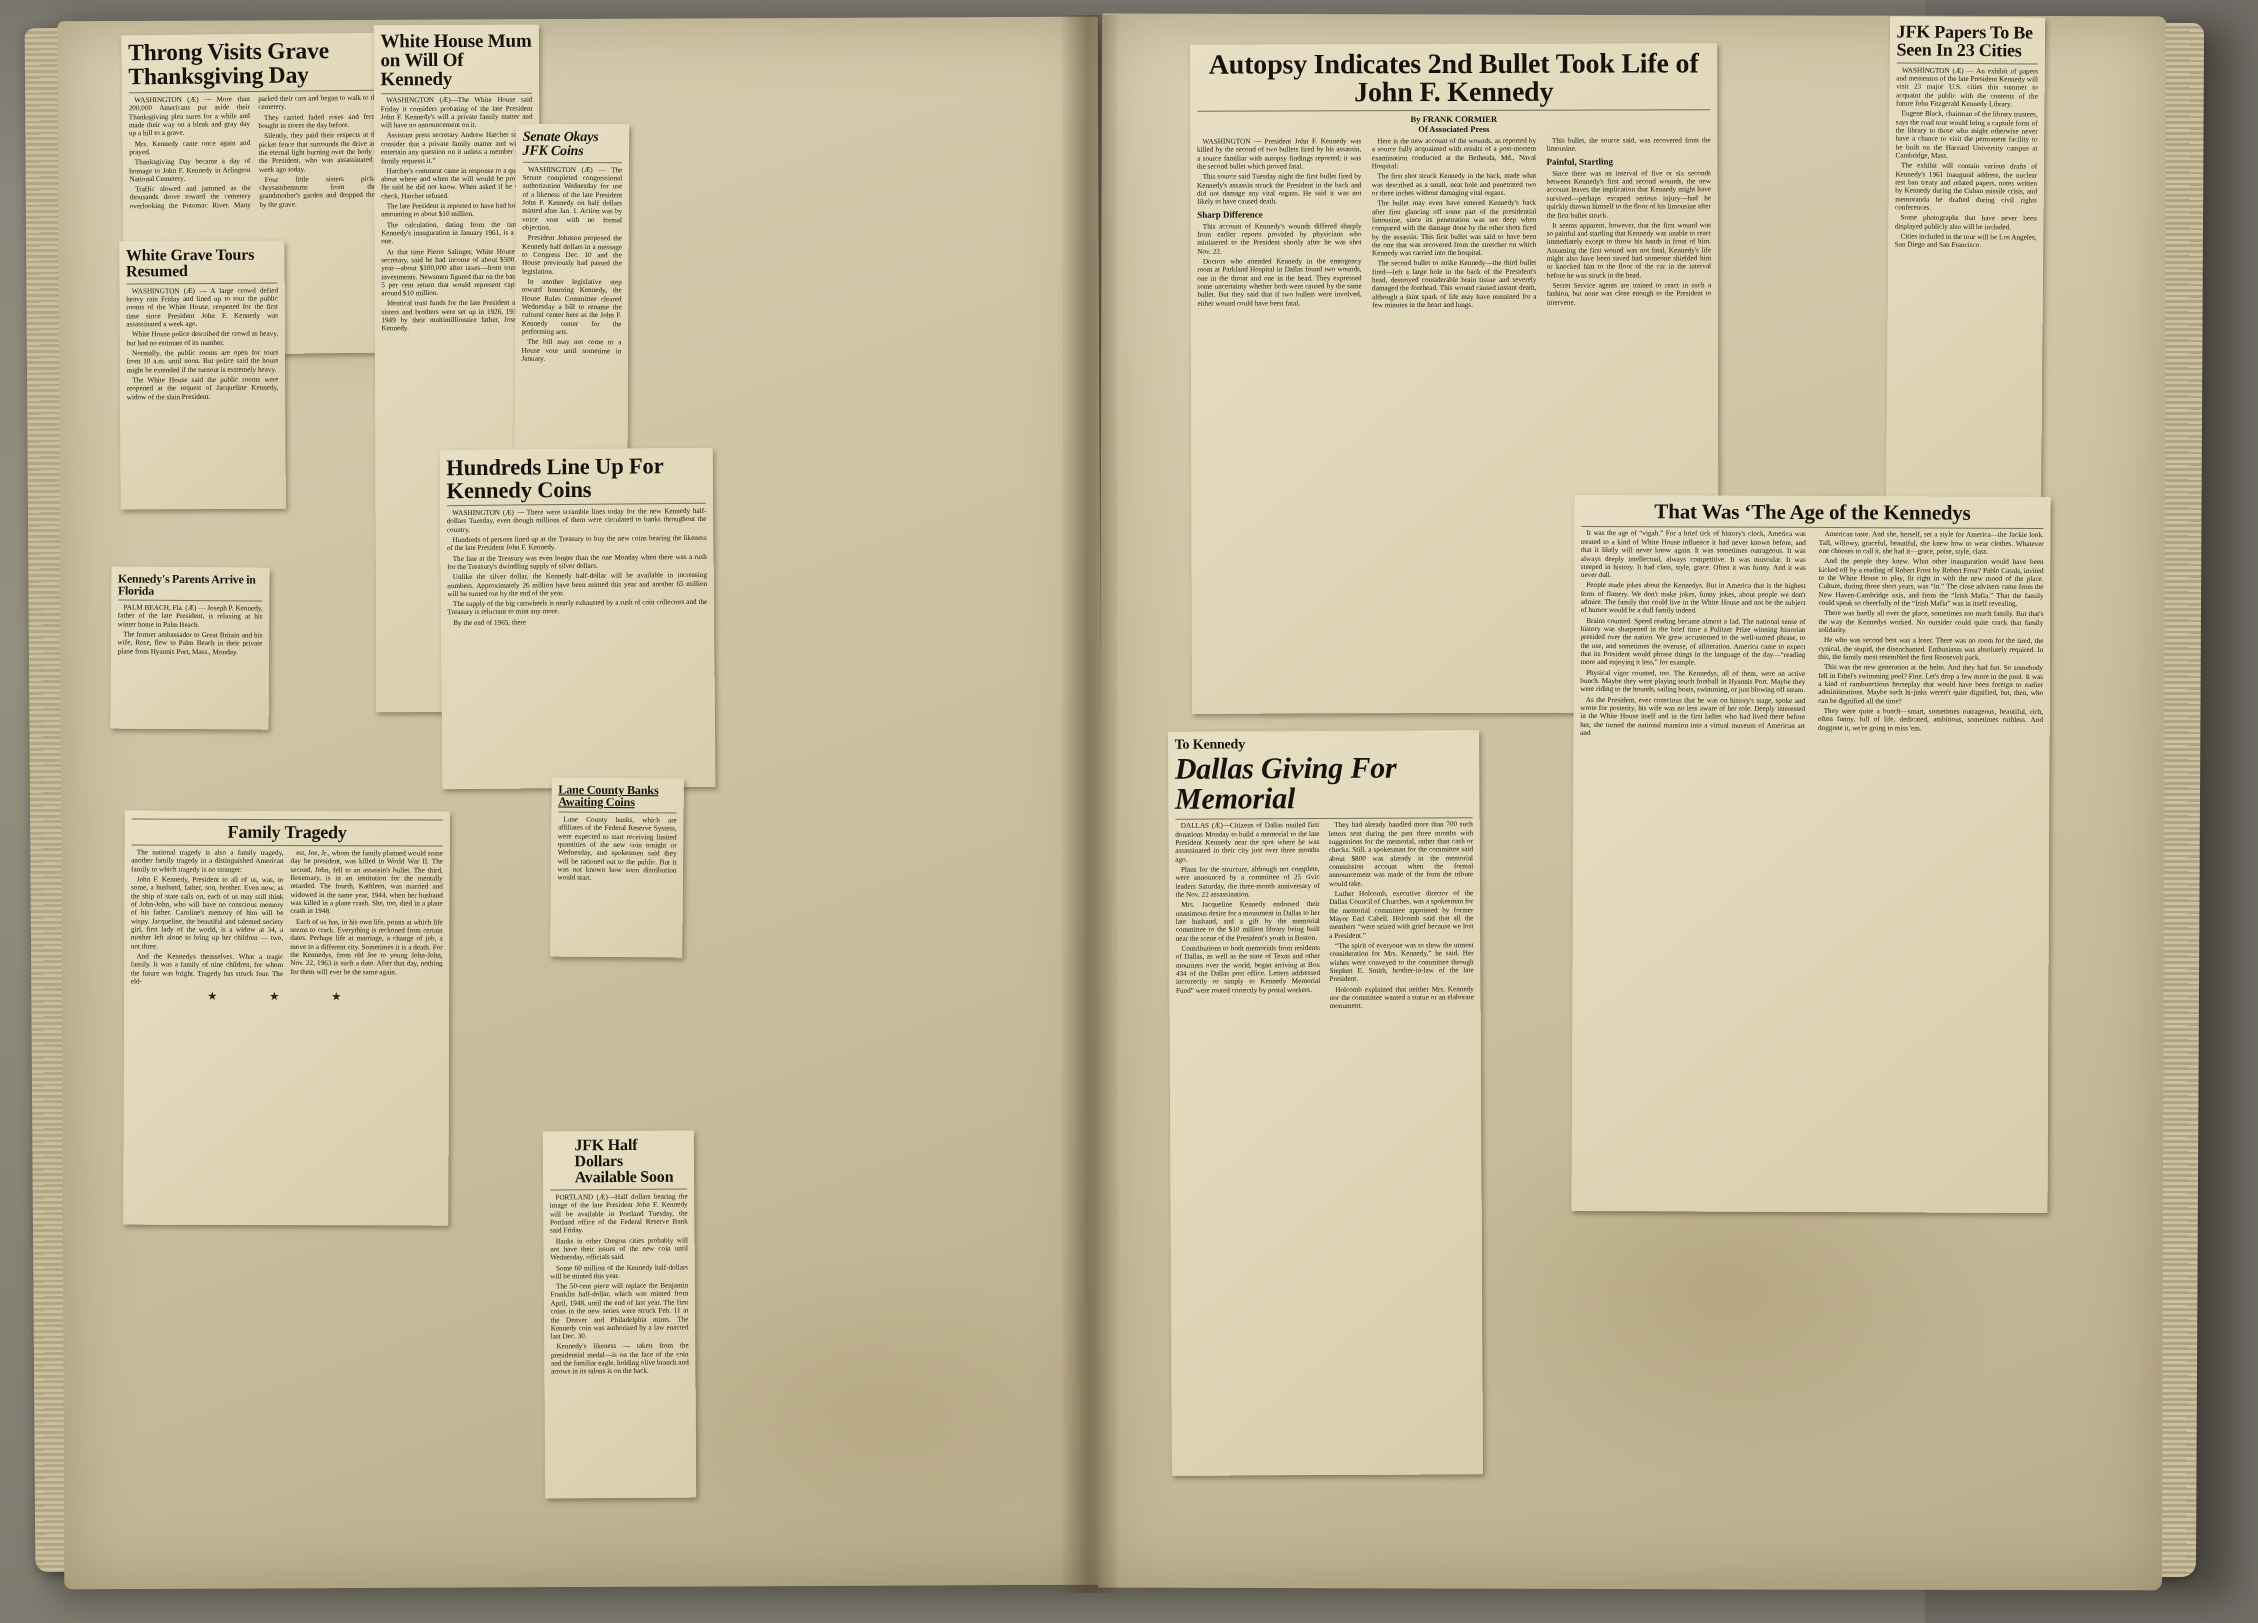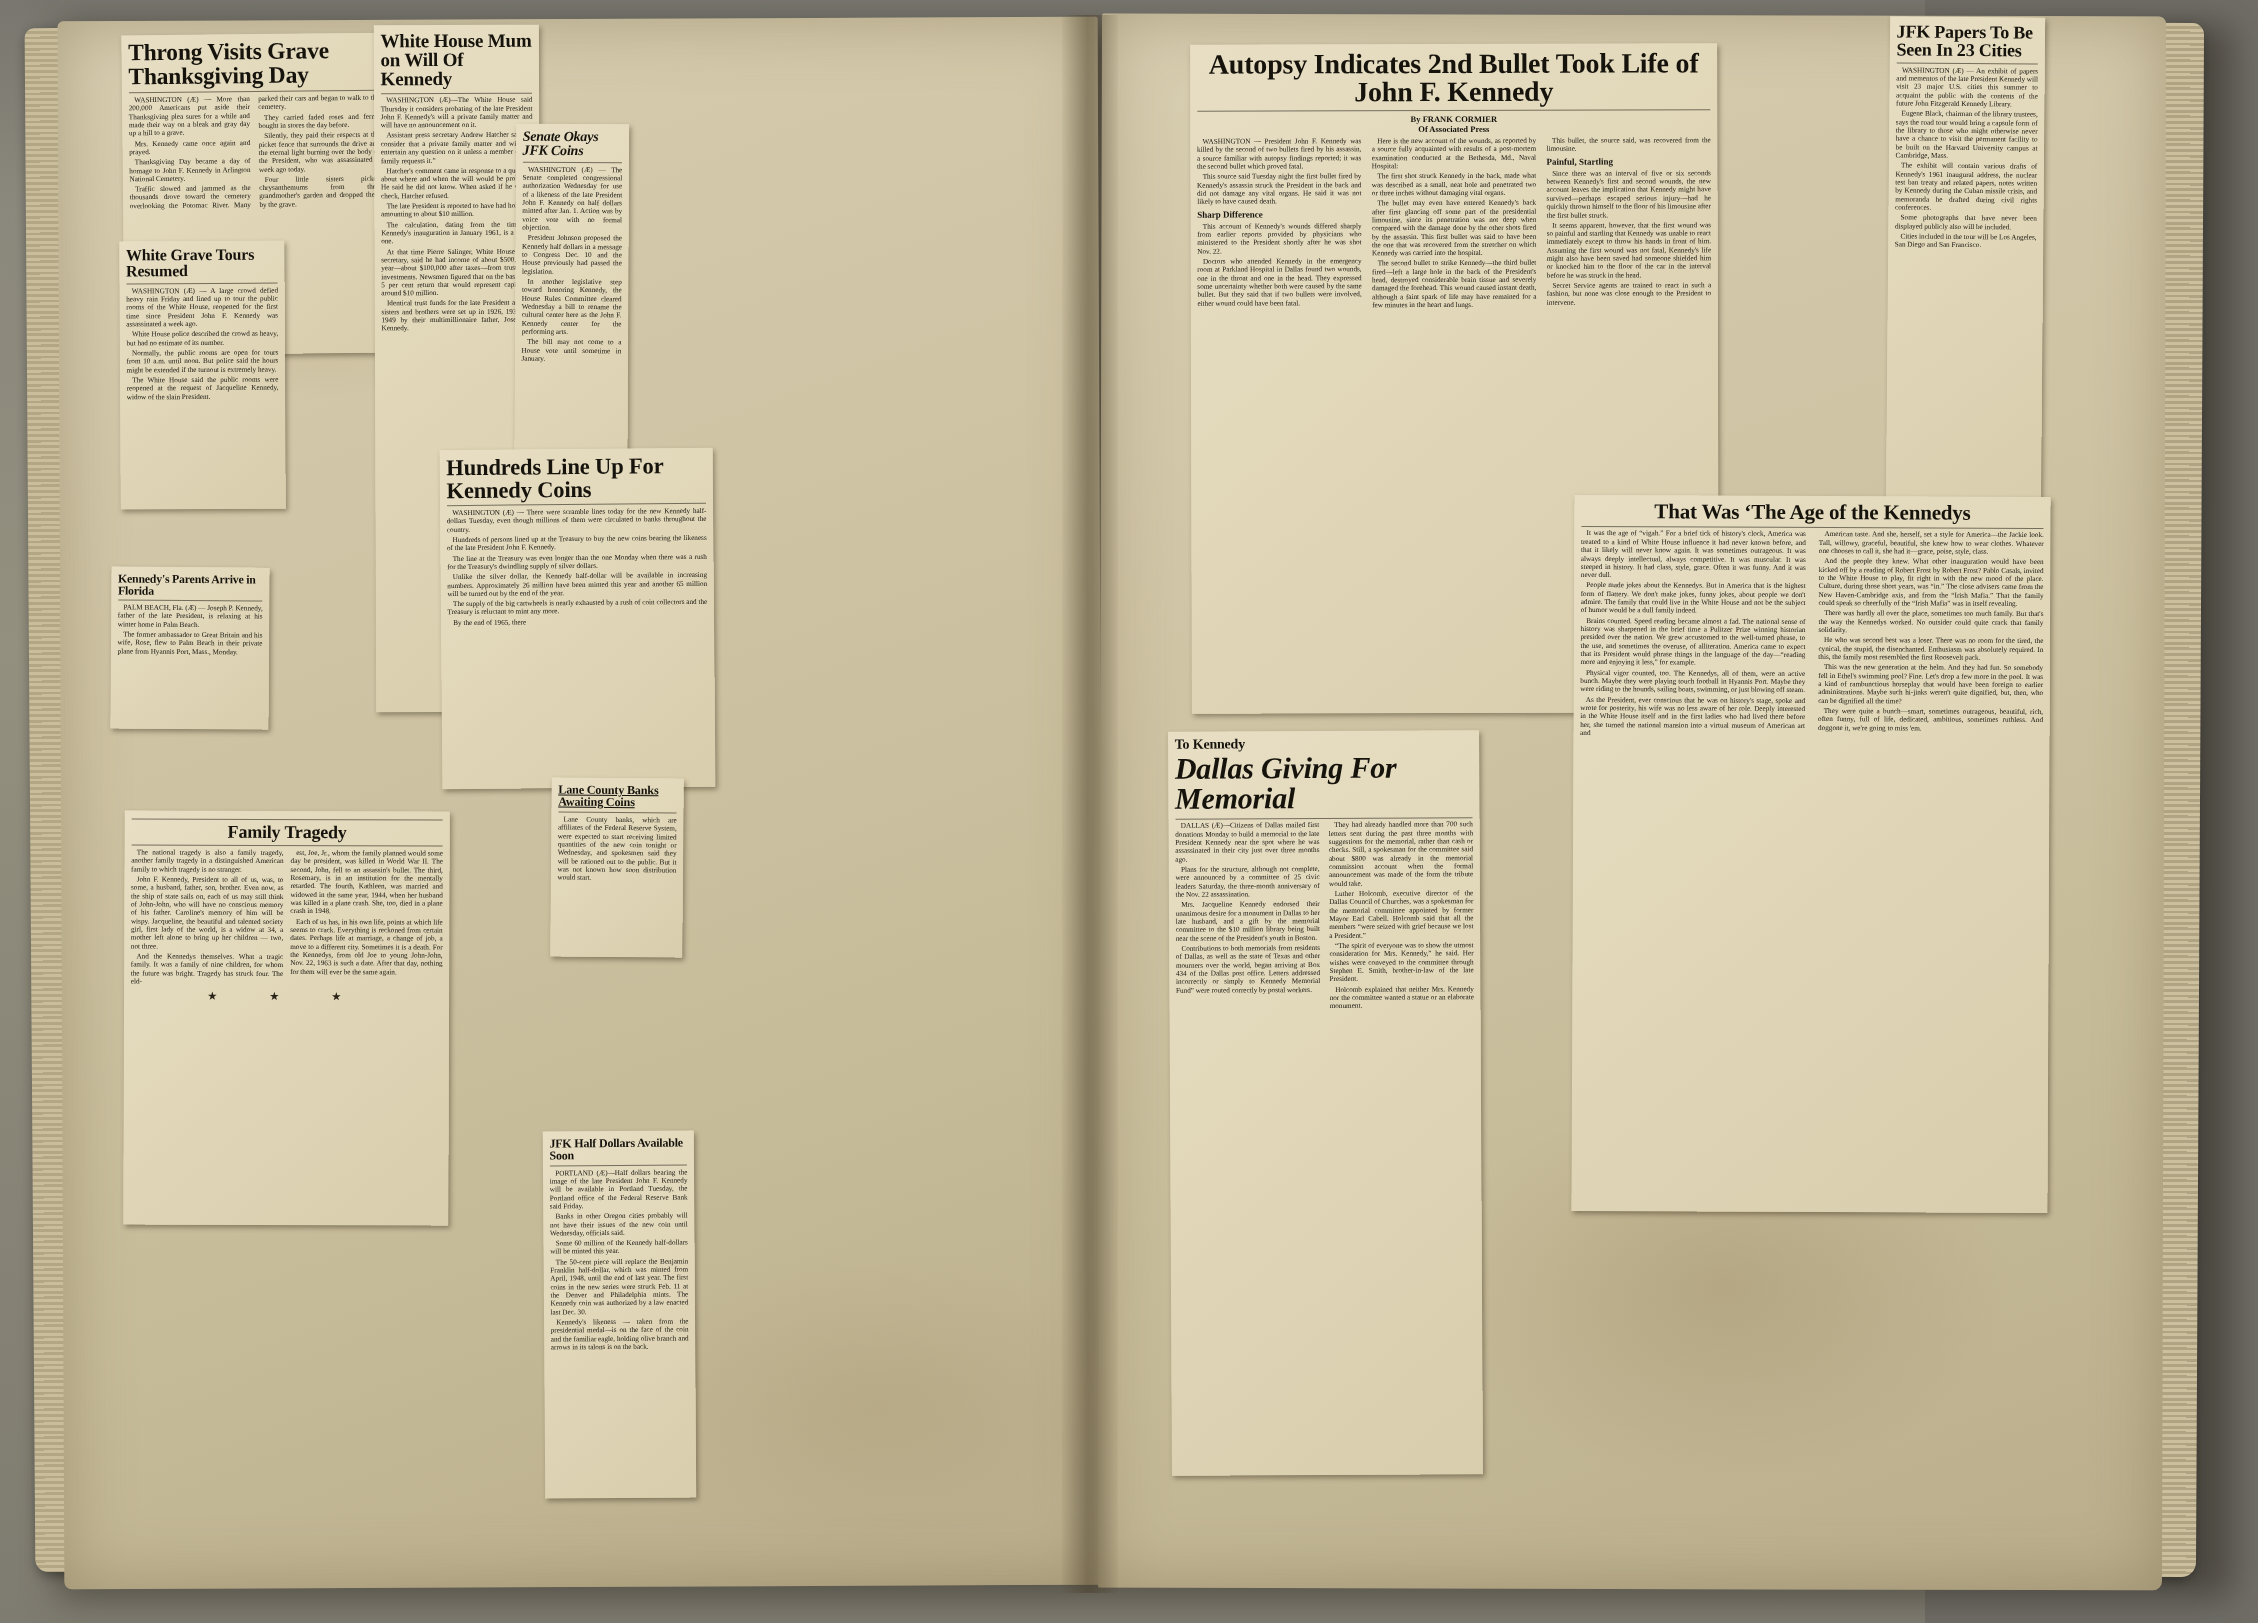--- a/index.html
+++ b/index.html
@@ -100,21 +100,21 @@
       <div class="body">
         <p>PALM BEACH, Fla. (Æ) — Joseph P. Kennedy, father of the late President, is relaxing at his winter home in Palm Beach.</p>
         <p>The former ambassador to Great Britain and his wife, Rose, flew to Palm Beach in their private plane from Hyannis Port, Mass., Monday.</p>
       </div>
     </div>
 
     <div class="clip aged" style="left:356px;top:19px;width:165px;height:687px;transform:rotate(-0.2deg);">
       <div class="hl" style="font-size:19px;">White House Mum on Will Of Kennedy</div>
       <div class="rule"></div>
       <div class="body">
-        <p>WASHINGTON (Æ)—The White House said Thursday it considers probating of the late President John F. Kennedy's will a private family matter and will have no announcement on it.</p>
+        <p>WASHINGTON (Æ)—The White House said Friday it considers probating of the late President John F. Kennedy's will a private family matter and will have no announcement on it.</p>
         <p>Assistant press secretary Andrew Hatcher said, “I consider that a private family matter and will not entertain any question on it unless a member of the family requests it.”</p>
         <p>Hatcher's comment came in response to a question about where and when the will would be probated. He said he did not know. When asked if he would check, Hatcher refused.</p>
         <p>The late President is reported to have had holdings amounting to about $10 million.</p>
         <p>The calculation, dating from the time of Kennedy's inauguration in January 1961, is a rough one.</p>
         <p>At that time Pierre Salinger, White House press secretary, said he had income of about $500,000 a year—about $100,000 after taxes—from trust fund investments. Newsmen figured that on the basis of a 5 per cent return that would represent capital of around $10 million.</p>
         <p>Identical trust funds for the late President and his sisters and brothers were set up in 1926, 1936 and 1949 by their multimillionaire father, Joseph P. Kennedy.</p>
       </div>
     </div>
 
     <div class="clip aged" style="left:496px;top:118px;width:113px;height:447px;transform:rotate(0.3deg);">
@@ -157,21 +157,21 @@
 
     <div class="clip aged" style="left:532px;top:772px;width:132px;height:179px;transform:rotate(0.5deg);">
       <div class="hl" style="font-size:12.2px;text-decoration:underline;">Lane County Banks Awaiting Coins</div>
       <div class="rule"></div>
       <div class="body">
         <p>Lane County banks, which are affiliates of the Federal Reserve System, were expected to start receiving limited quantities of the new coin tonight or Wednesday, and spokesmen said they will be rationed out to the public. But it was not known how soon distribution would start.</p>
       </div>
     </div>
 
     <div class="clip aged" style="left:525px;top:1125px;width:151px;height:367px;transform:rotate(-0.4deg);">
-      <div class="hl" style="font-size:12px;">JFK Half Dollars Available Soon</div>
+      <div class="hl" style="font-size:16px;margin-left:25px;">JFK Half Dollars Available Soon</div>
       <div class="rule"></div>
       <div class="body">
         <p>PORTLAND (Æ)—Half dollars bearing the image of the late President John F. Kennedy will be available in Portland Tuesday, the Portland office of the Federal Reserve Bank said Friday.</p>
         <p>Banks in other Oregon cities probably will not have their issues of the new coin until Wednesday, officials said.</p>
         <p>Some 60 million of the Kennedy half-dollars will be minted this year.</p>
         <p>The 50-cent piece will replace the Benjamin Franklin half-dollar, which was minted from April, 1948, until the end of last year. The first coins in the new series were struck Feb. 11 at the Denver and Philadelphia mints. The Kennedy coin was authorized by a law enacted last Dec. 30.</p>
         <p>Kennedy's likeness — taken from the presidential medal—is on the face of the coin and the familiar eagle, holding olive branch and arrows in its talons is on the back.</p>
       </div>
     </div>
 

